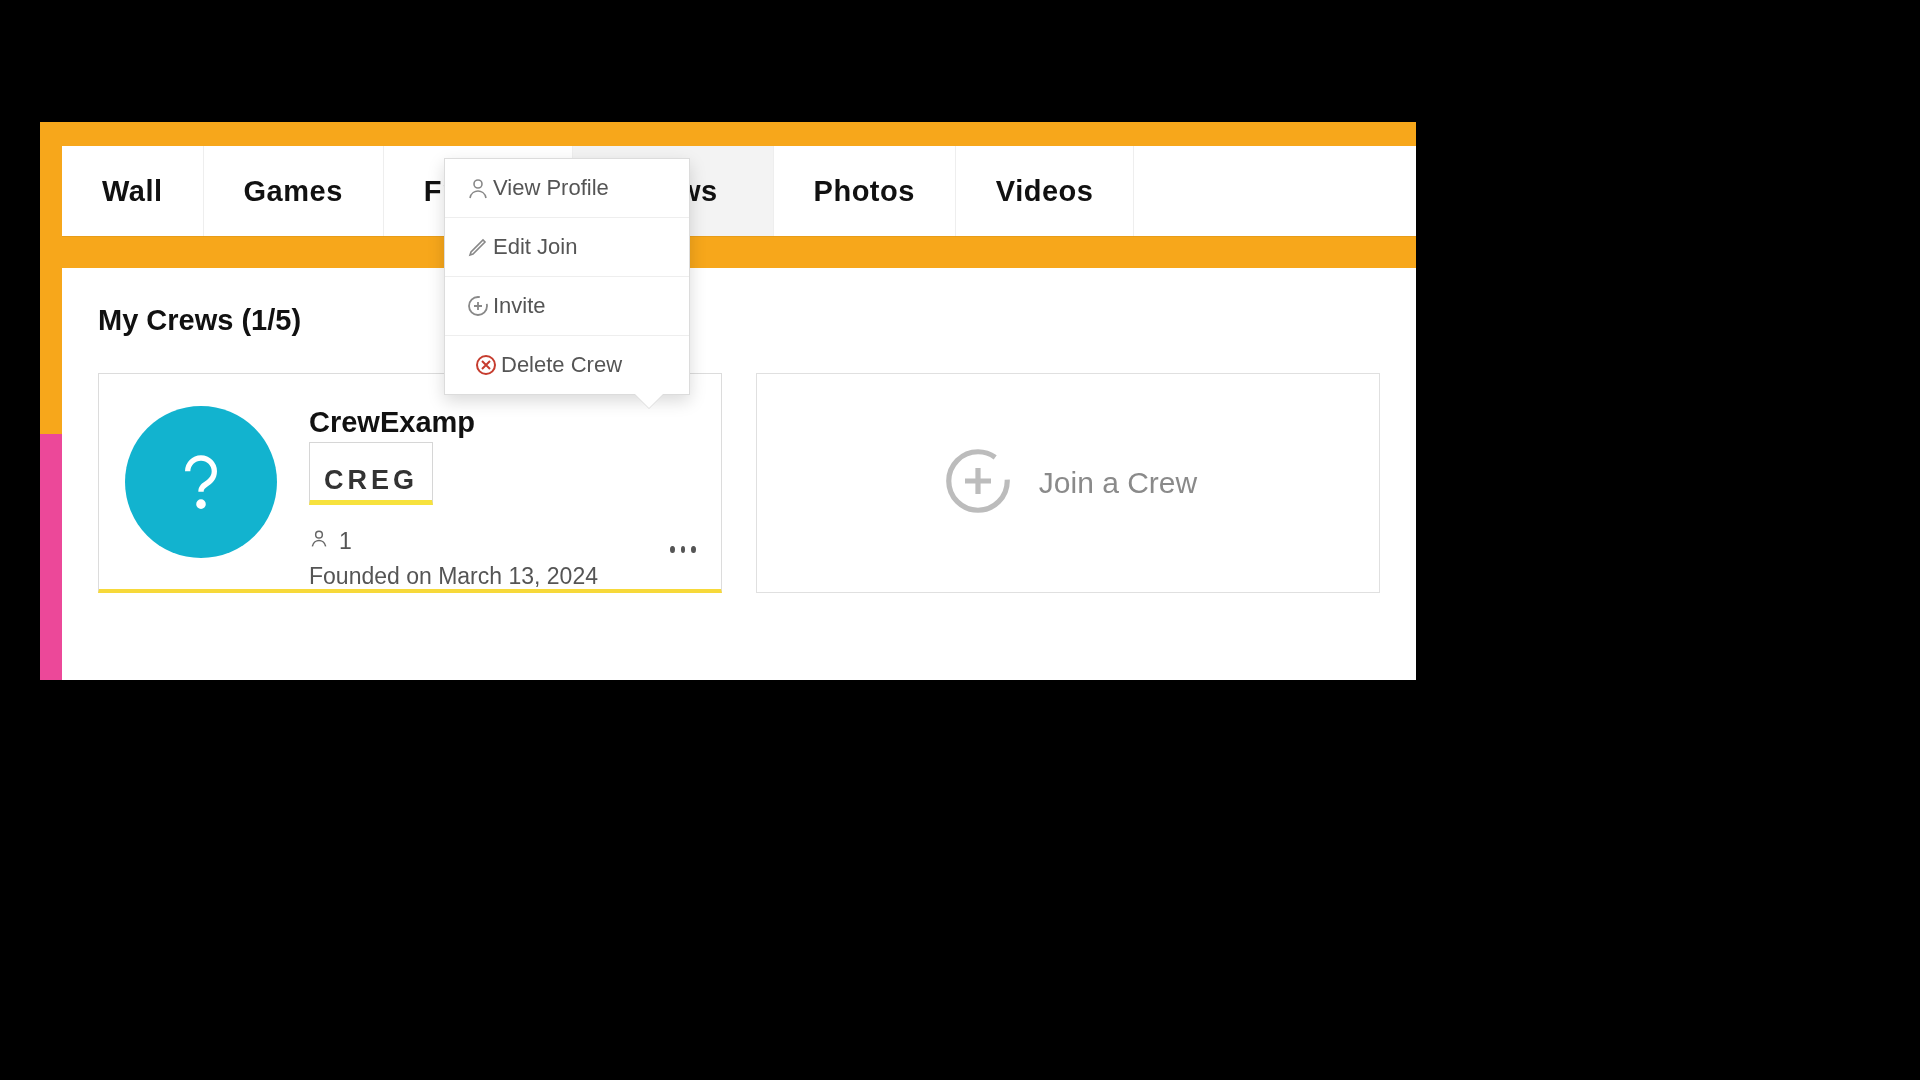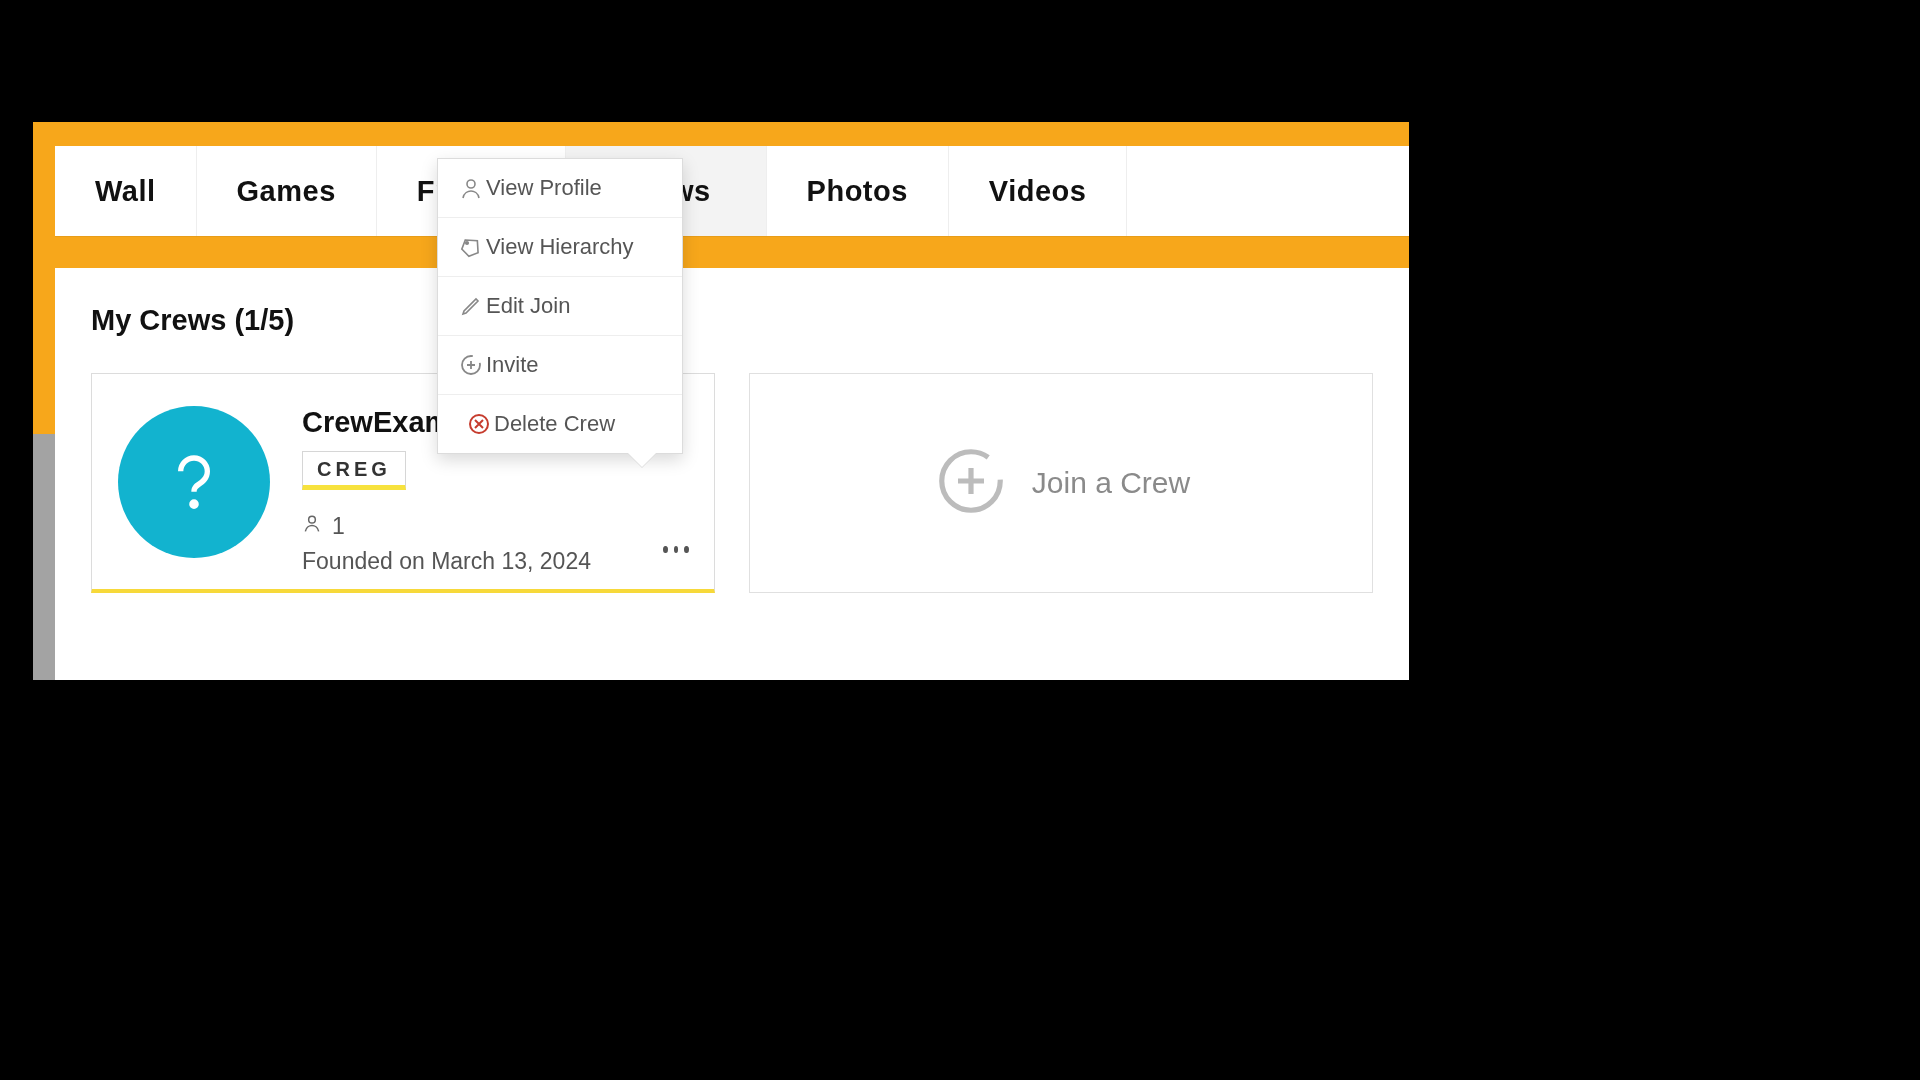--- a/index.html
+++ b/index.html
@@ -1,21 +1,21 @@
 <!DOCTYPE html>
 <html><head>
 <meta charset="utf-8">
 <style>
   * { box-sizing: border-box; margin: 0; padding: 0; }
   html, body { width: 1920px; height: 1080px; background: #000; font-family: -apple-system, BlinkMacSystemFont, "Segoe UI", Helvetica, Arial, sans-serif; }
   .stage {
     position: absolute;
-    left: 33px; top: 122px;
+    left: 40px; top: 122px;
     width: 1376px; height: 558px;
-    background: #a3a3a3;
+    background: #ec4899;
     overflow: hidden;
   }
   .orange-band {
     position: absolute;
     left: 0; top: 0; width: 100%; height: 312px;
     background: #f7a71b;
   }
   .tabbar {
     position: absolute;
     left: 22px; top: 24px; right: 0; height: 90px;
@@ -65,25 +65,25 @@
     background: #12b3cf;
     display: flex; align-items: center; justify-content: center;
     color: #fff; font-size: 110px; font-weight: 700;
     flex-shrink: 0;
     margin-top: 6px;
   }
   .crew-info { margin-left: 32px; margin-top: 6px; }
   .crew-name { font-size: 29px; font-weight: 700; color: #111; }
   .crew-tag {
     display: inline-block;
-    margin-top: 12px;
+    margin-top: 3px;
     border: 1px solid #d6d6d6;
     border-bottom: 5px solid #f7e23d;
-    padding: 6px 14px 4px;
-    font-size: 20px; font-weight: 700; color: #333;
+    padding: 22px 14px 4px;
+    font-size: 27px; font-weight: 700; color: #333;
     letter-spacing: 4px;
   }
   .member-row {
     margin-top: 22px;
     display: flex; align-items: center; gap: 10px;
     color: #555; font-size: 23px;
   }
   .founded {
     margin-top: 8px;
     color: #555; font-size: 23px;
@@ -158,29 +158,20 @@
 
   <div class="dropdown">
     <div class="dd-item">
       <span class="dd-icon">
         <svg viewBox="0 0 24 24" width="24" height="24" fill="none" stroke="#888" stroke-width="1.6">
           <circle cx="12" cy="8" r="4"></circle>
             <path d="M4 22c1-5 5-7 8-7s7 2 8 7"></path>
         </svg>
       </span>
       <span>View Profile</span>
-    </div>
-    <div class="dd-item">
-      <span class="dd-icon">
-        <svg viewBox="0 0 24 24" width="24" height="24" fill="none" stroke="#888" stroke-width="1.6">
-          <path d="M3 11l9-8 9 8-4 9H7z" transform="rotate(45 12 12)"></path>
-          <circle cx="8" cy="8" r="1.3" fill="#888"></circle>
-        </svg>
-      </span>
-      <span>View Hierarchy</span>
     </div>
     <div class="dd-item">
       <span class="dd-icon">
         <svg viewBox="0 0 24 24" width="24" height="24" fill="none" stroke="#888" stroke-width="1.6">
           <path d="M4 20l3-1 12-12-2-2L5 17l-1 3z"></path>
         </svg>
       </span>
       <span>Edit Join</span>
     </div>
     <div class="dd-item">

